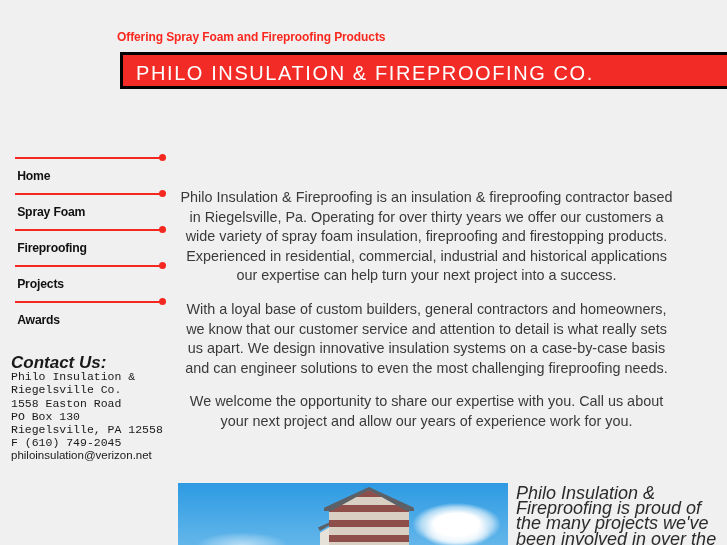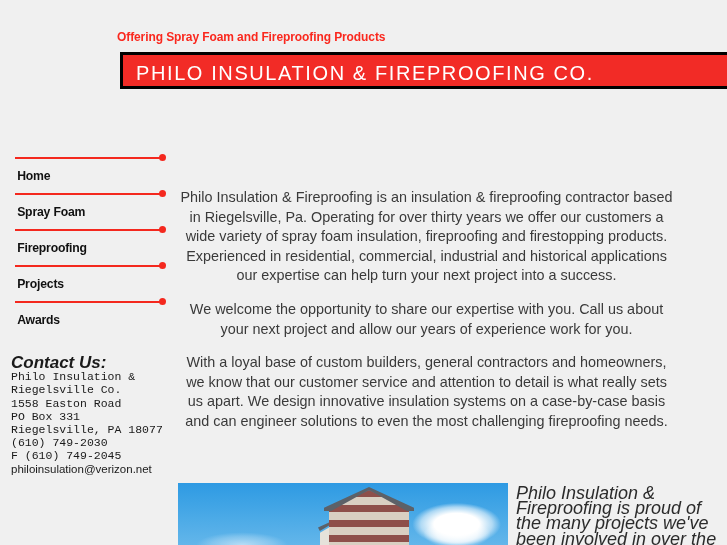--- a/index.html
+++ b/index.html
@@ -282,31 +282,30 @@
     <span class="rule-dot"></span>
   </div>
   <a class="nav-item" href="#">Awards</a>
 </nav>
 
 <div class="contact">
   <div class="contact-heading">Contact Us:</div>
   <div class="contact-line">Philo Insulation &amp;</div>
   <div class="contact-line">Riegelsville Co.</div>
   <div class="contact-line">1558 Easton Road</div>
-  <div class="contact-line">PO Box 331</div>
-  <div class="contact-line">Riegelsville, PA 18077</div>
-  <div class="contact-line">(610) 749-2030</div>
+  <div class="contact-line">PO Box 130</div>
+  <div class="contact-line">Riegelsville, PA 12558</div>
   <div class="contact-line">F (610) 749-2045</div>
   <a class="contact-email" href="#">philoinsulation@verizon.net</a>
 </div>
 
 <main class="main">
   <p>Philo Insulation &amp; Fireproofing is an insulation &amp; fireproofing contractor based in Riegelsville, Pa. Operating for over thirty years we offer our customers a wide variety of spray foam insulation, fireproofing and firestopping products. Experienced in residential, commercial, industrial and historical applications our expertise can help turn your next project into a success.</p>
+  <p>With a loyal base of custom builders, general contractors and homeowners, we know that our customer service and attention to detail is what really sets us apart. We design innovative insulation systems on a case-by-case basis and can engineer solutions to even the most challenging fireproofing needs.</p>
   <p>We welcome the opportunity to share our expertise with you. Call us about your next project and allow our years of experience work for you.</p>
-  <p>With a loyal base of custom builders, general contractors and homeowners, we know that our customer service and attention to detail is what really sets us apart. We design innovative insulation systems on a case-by-case basis and can engineer solutions to even the most challenging fireproofing needs.</p>
 </main>
 
 <div class="photo">
   <div class="sky"></div>
   <div class="cloud-c"></div>
   <div class="cloud-a"></div>
   <div class="cloud-b"></div>
   <div class="building">
     <div class="wing-roof"></div>
     <div class="wing"></div>

